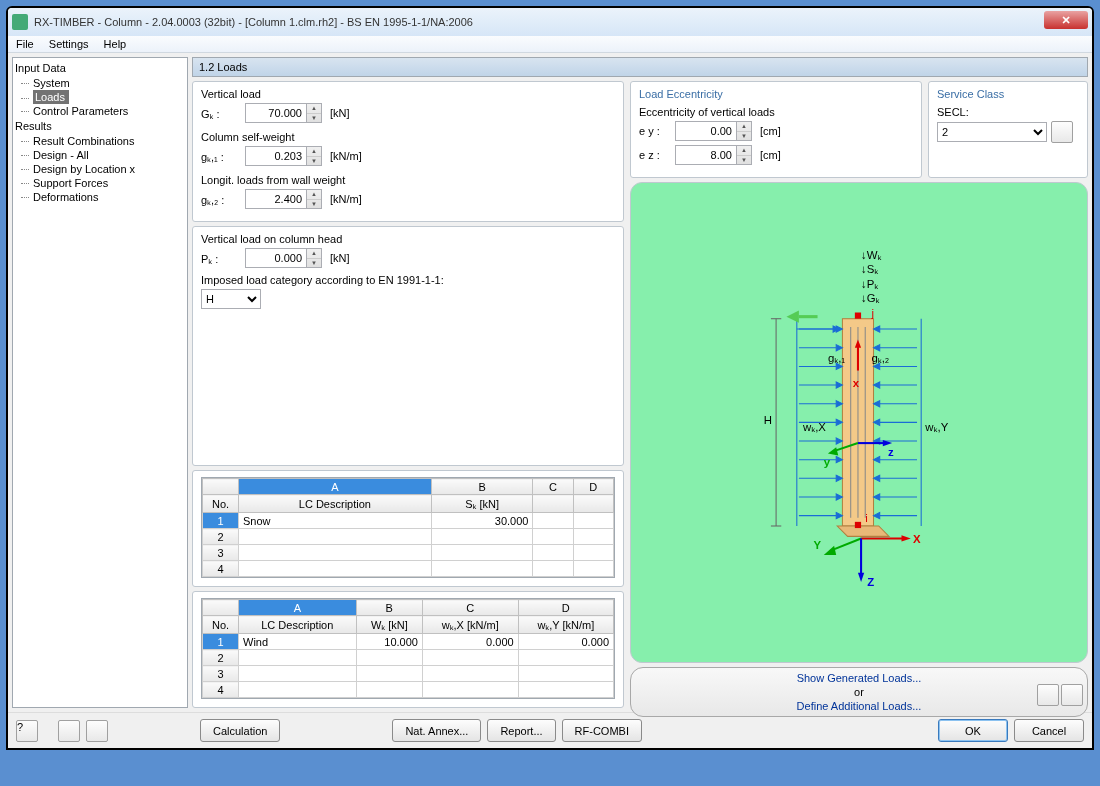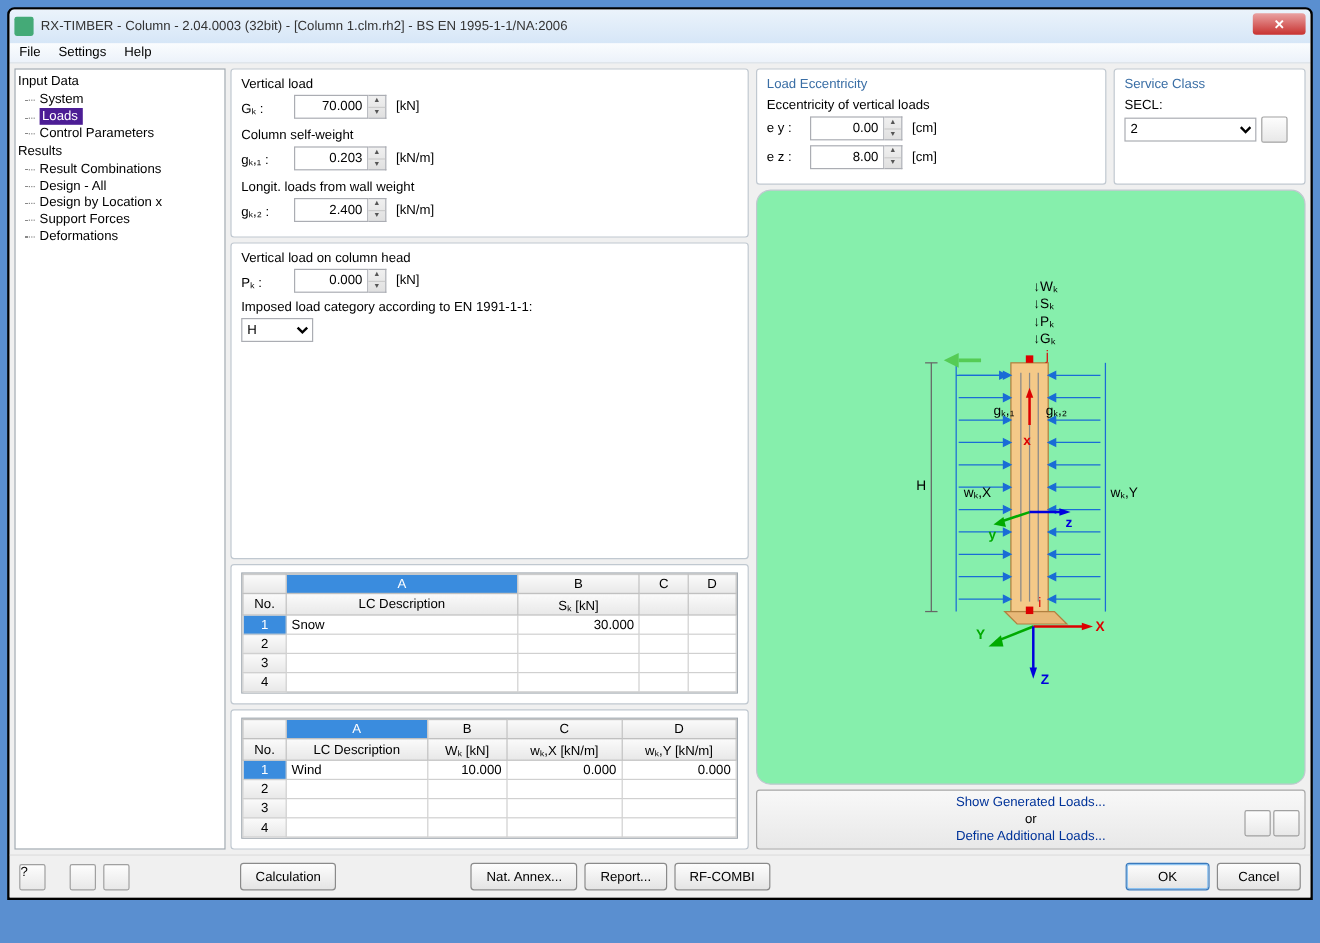--- a/index.html
+++ b/index.html
@@ -9,21 +9,21 @@
 .titlebar-text { margin-left: 6px; color: #333; }
 .titlebar-icon { width: 16px; height: 16px; background: #4a7; border-radius: 2px; }
 .close-btn { position: absolute; right: 4px; top: 3px; width: 44px; height: 18px; background: linear-gradient(#e9a2a2, #c8312f); border-radius: 3px; display: flex; align-items: center; justify-content: center; color: white; font-weight: bold; }
 .menubar { background: linear-gradient(#fafcfe, #ecf2fa); padding: 2px 8px; border-bottom: 1px solid #d0d8e0; }
 .menubar span { margin-right: 12px; cursor: default; }
 .body { flex: 1; display: flex; padding: 4px; gap: 4px; background: #f0f0f0; min-height: 0; }
 .sidebar { width: 176px; background: #fff; border: 1px solid #a0a8b0; padding: 2px; }
 .tree-root { color: #000; padding: 2px 0; }
 .tree-item { padding: 1px 0 1px 18px; position: relative; color: #000; }
 .tree-item::before { content: ''; position: absolute; left: 6px; top: 7px; width: 8px; height: 1px; border-top: 1px dotted #888; }
-.tree-item.selected { background: #4c1d95; color: #fff; display: inline-block; padding-right: 4px; margin-left: 18px; padding-left: 2px; }
+.tree-item.selected { background: #737373; color: #fff; display: inline-block; padding-right: 4px; margin-left: 18px; padding-left: 2px; }
 .tree-item.selected::before { display: none; }
 .selected-wrap { padding-left: 18px; position: relative; }
 .selected-wrap::before { content: ''; position: absolute; left: 6px; top: 8px; width: 8px; height: 1px; border-top: 1px dotted #888; }
 .main { flex: 1; display: flex; flex-direction: column; gap: 4px; min-width: 0; }
 .content-header { background: linear-gradient(#d8e4f0, #c0d4e8); padding: 3px 6px; border: 1px solid #a0a8b0; }
 .content-body { flex: 1; display: flex; gap: 6px; min-height: 0; }
 .left-col { width: 432px; display: flex; flex-direction: column; gap: 4px; }
 .right-col { flex: 1; display: flex; flex-direction: column; gap: 4px; }
 .fieldset { border: 1px solid #c0c8d0; border-radius: 3px; background: #fff; padding: 6px 8px 8px 8px; position: relative; }
 .legend { color: #3a6ea5; margin-bottom: 6px; }
@@ -39,21 +39,21 @@
 select { height: 20px; border: 1px solid #abadb3; background: #fff; }
 .grid { border: 1px solid #a0a8b0; background: #fff; }
 .grid table { border-collapse: collapse; width: 100%; }
 .grid th { background: linear-gradient(#fafafa, #e8e8e8); border: 1px solid #c0c0c0; font-weight: normal; padding: 1px 4px; text-align: center; height: 16px; }
 .grid th.sel { background: #3a8cde; color: #fff; }
 .grid td { border: 1px solid #d0d0d0; padding: 1px 4px; height: 16px; }
 .grid td.rownum { background: linear-gradient(#fafafa, #e8e8e8); text-align: center; width: 36px; }
 .grid td.rownum.sel { background: #3a8cde; color: #fff; }
 .grid td.num { text-align: right; }
 .diagram-area { flex: 1; background: #86efac; border: 1px solid #c0c8d0; border-radius: 12px; position: relative; }
-.gen-loads { background: linear-gradient(#f8f8f8, #e8e8e8); border: 1px solid #a8a8a8; border-radius: 3px; text-align: center; padding: 4px; display: flex; flex-direction: column; gap: 2px; position: relative; }
+.gen-loads { background: linear-gradient(#f8f8f8, #e8e8e8); border: 1px solid #a8a8a8; border-radius: 13px; text-align: center; padding: 4px; display: flex; flex-direction: column; gap: 2px; position: relative; }
 .gen-loads .side-ic { position: absolute; right: 4px; top: 16px; display: flex; gap: 2px; }
 .icon-btn { width: 22px; height: 22px; border: 1px solid #a0a0a0; background: linear-gradient(#fdfdfd,#e8e8e8); border-radius: 2px;}
 .footer { display: flex; align-items: center; padding: 6px 8px; gap: 6px; background: #f0f0f0; border-top: 1px solid #ddd; }
 .btn { height: 23px; padding: 0 12px; border: 1px solid #8a8a8a; border-radius: 3px; background: linear-gradient(#fdfdfd, #e4e4e4); cursor: default; }
 .btn.primary { border: 1px solid #3a7abd; box-shadow: 0 0 0 1px #8cc2f0 inset; }
 .spacer { flex: 1; }
 .top-row-right { display: flex; gap: 6px; }
 .svc-row { display: flex; align-items: center; gap: 4px; }
 </style>
 </head>
@@ -77,20 +77,21 @@
       <div class="selected-wrap"><span class="tree-item selected" style="margin-left:0;padding-left:2px;">Loads</span></div>
       <div class="tree-item">Control Parameters</div>
       <div class="tree-root">Results</div>
       <div class="tree-item">Result Combinations</div>
       <div class="tree-item">Design - All</div>
       <div class="tree-item">Design by Location x</div>
       <div class="tree-item">Support Forces</div>
       <div class="tree-item">Deformations</div>
     </div>
     <div class="main">
+      <div class="content-header">1.2 Loads</div>
       <div class="content-body">
         <div class="left-col">
           <div class="fieldset">
             <div class="label-long">Vertical load</div>
             <div class="row">
               <span class="label">Gₖ :</span>
               <span class="num-input">
                   <input value="70.000" style="">
                   <span class="spinner">
                     <div>▲</div>

